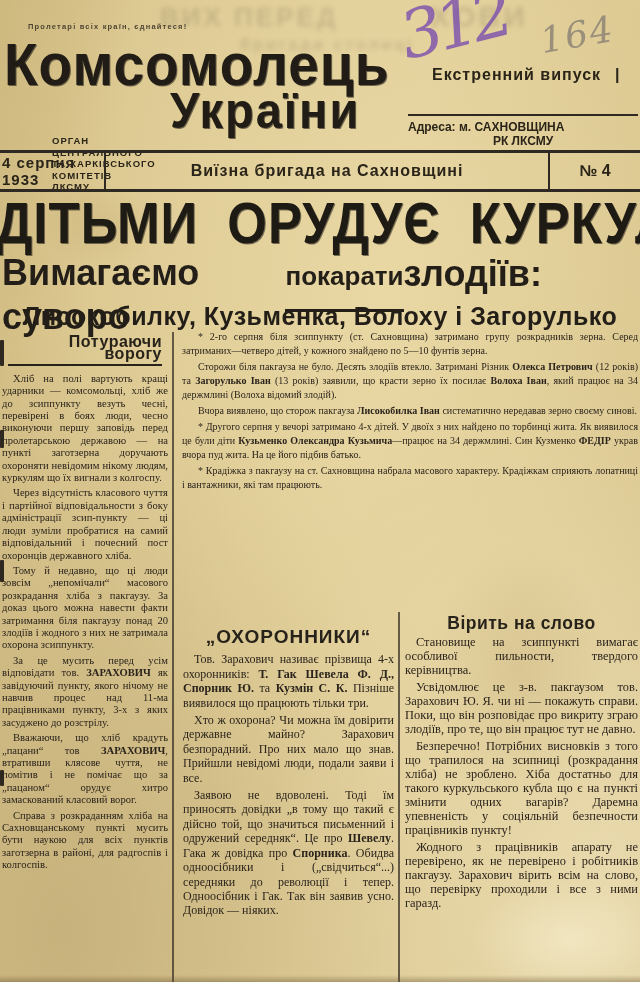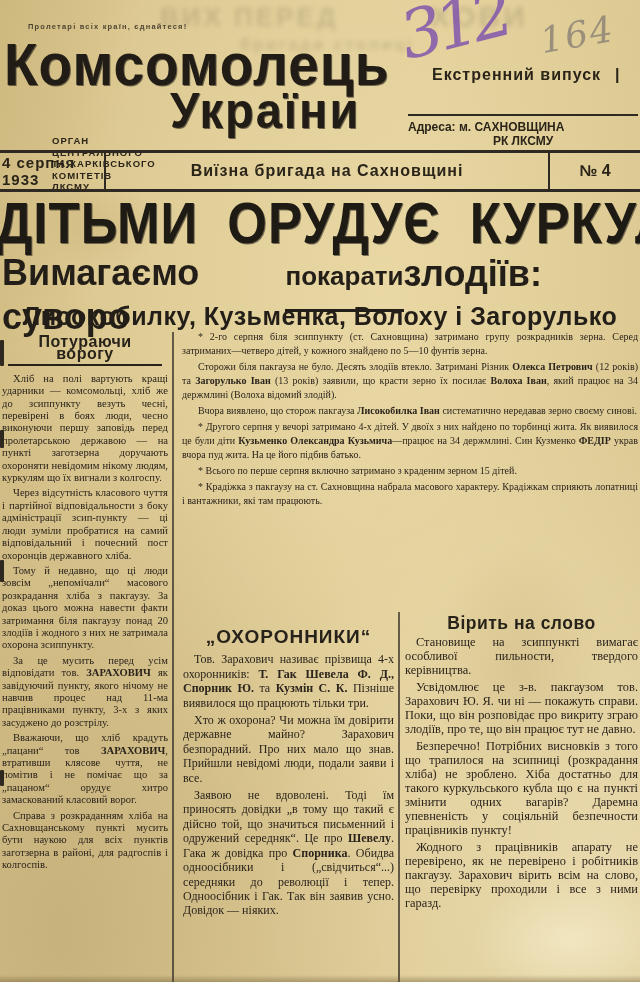--- a/index.html
+++ b/index.html
@@ -70,21 +70,21 @@
   .vline-mid{left:398px;top:612px;height:370px;}
 
   .col{position:absolute;text-align:justify;}
   .col p{margin:0 0 3px;text-indent:11px;}
   .col p b{font-weight:bold;}
   .col-head{font-family:"Liberation Sans",sans-serif;font-weight:bold;text-align:center;
     text-indent:0;color:#27221a;}
 
   .col-left{left:2px;top:336px;width:166px;font-size:10.6px;line-height:12.4px;}
   .col-left .col-head{font-size:16px;margin:0 6px 7px;border-bottom:2.5px solid #27221a;
-    padding-bottom:3px;letter-spacing:.5px;}
+    padding-bottom:3px;letter-spacing:.5px;text-align:right;}
 
   .report{left:182px;top:330px;width:456px;font-size:10px;line-height:14px;}
   .report p{text-indent:16px;margin-bottom:2px;}
 
   .col-guards{left:183px;top:630px;width:211px;font-size:12px;line-height:14.4px;}
   .col-guards .col-head{font-size:19px;letter-spacing:1px;margin:0 0 8px;}
 
   .col-trust{left:405px;top:616px;width:233px;font-size:12.4px;line-height:14px;}
   .col-trust .col-head{font-size:17.5px;letter-spacing:.5px;margin:0 0 5px;}
 
@@ -158,21 +158,20 @@
         <p>Справа з розкраданням хліба на Сахновщанському пункті мусить бути наукою для всіх пунктів заготзерна в районі, для радгоспів і колгоспів.</p>
       </div>
   </div>
 
   <div class="col report">
     <div>
         <p>* 2-го серпня біля зсиппункту (ст. Сахновщина) затримано групу розкрадників зерна. Серед затриманих—четверо дітей, у кожного знайдено по 5—10 фунтів зерна.</p>
         <p>Сторожи біля пакгауза не було. Десять злодіїв втекло. Затримані Різник <b>Олекса Петрович</b> (12 років) та <b>Загорулько Іван</b> (13 років) заявили, що красти зерно їх посилає <b>Волоха Іван</b>, який працює на 34 держмлині (Волоха відомий злодій).</p>
         <p>Вчора виявлено, що сторож пакгауза <b>Лисокобилка Іван</b> систематично нередавав зерно своєму синові.</p>
         <p>* Другого серпня у вечорі затримано 4-х дітей. У двоїх з них найдено по торбинці жита. Як виявилося це були діти <b>Кузьменко Олександра Кузьмича</b>—працює на 34 держмлині. Син Кузменко <b>ФЕДІР</b> украв вчора пуд жита. На це його підбив батько.</p>
-        <p>* Всього по перше серпня включно затримано з краденим зерном 15 дітей.</p>
         <p>* Крадіжка з пакгаузу на ст. Сахновщина набрала масового характеру. Крадіжкам сприяють лопатниці і вантажники, які там працюють.</p>
       </div>
   </div>
 
   <div class="col col-guards">
     <div class="col-head">„ОХОРОННИКИ“</div>
     <div>
         <p>Тов. Зарахович називає прізвища 4-х охоронників: <b>Т. Гак Шевела Ф. Д., Спорник Ю.</b> та <b>Кузмін С. К.</b> Пізніше виявилося що працюють тільки три.</p>
         <p>Хто ж охорона? Чи можна їм довірити державне майно? Зарахович безпорадний. Про них мало що знав. Прийшли невідомі люди, подали заяви і все.</p>
         <p>Заявою не вдоволені. Тоді їм приносять довідки „в тому що такий є дійсно той, що значиться письменний і одружений середняк“. Це про <b>Шевелу</b>. Гака ж довідка про <b>Спорника</b>. Обидва одноосібники і („свідчиться“...) середняки до революції і тепер. Одноосібник і Гак. Так він заявив усно. Довідок — ніяких.</p>

